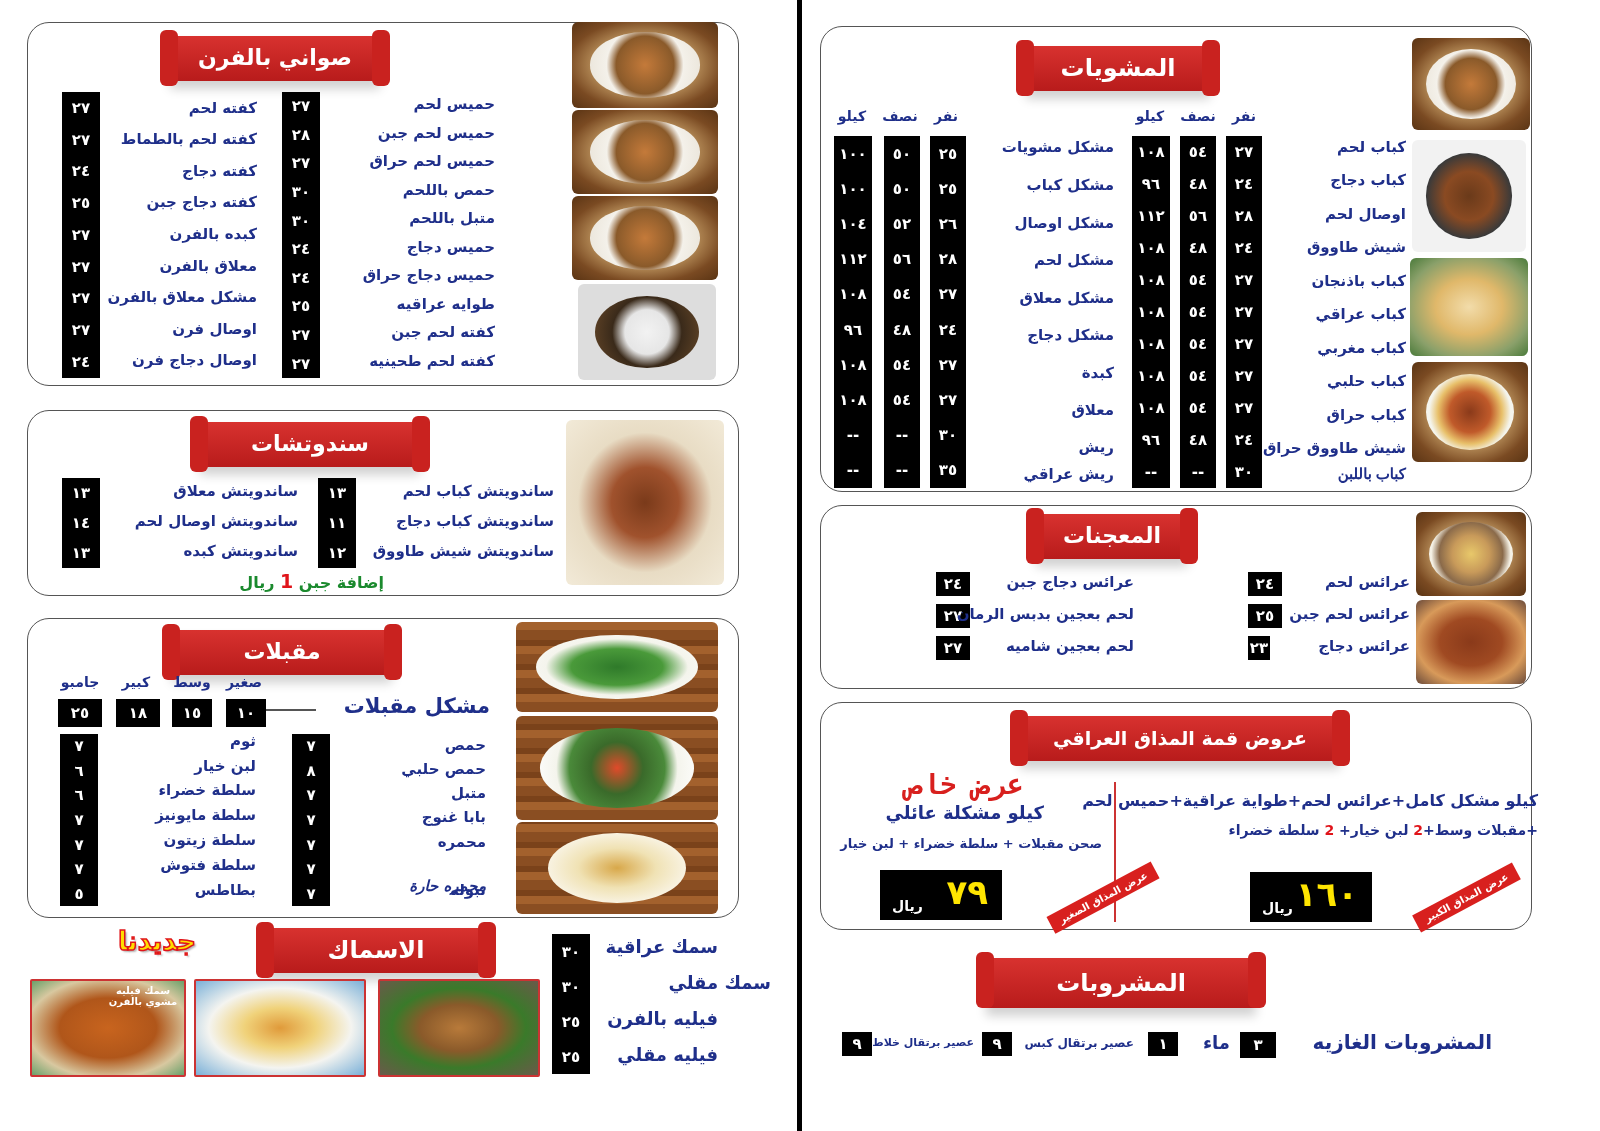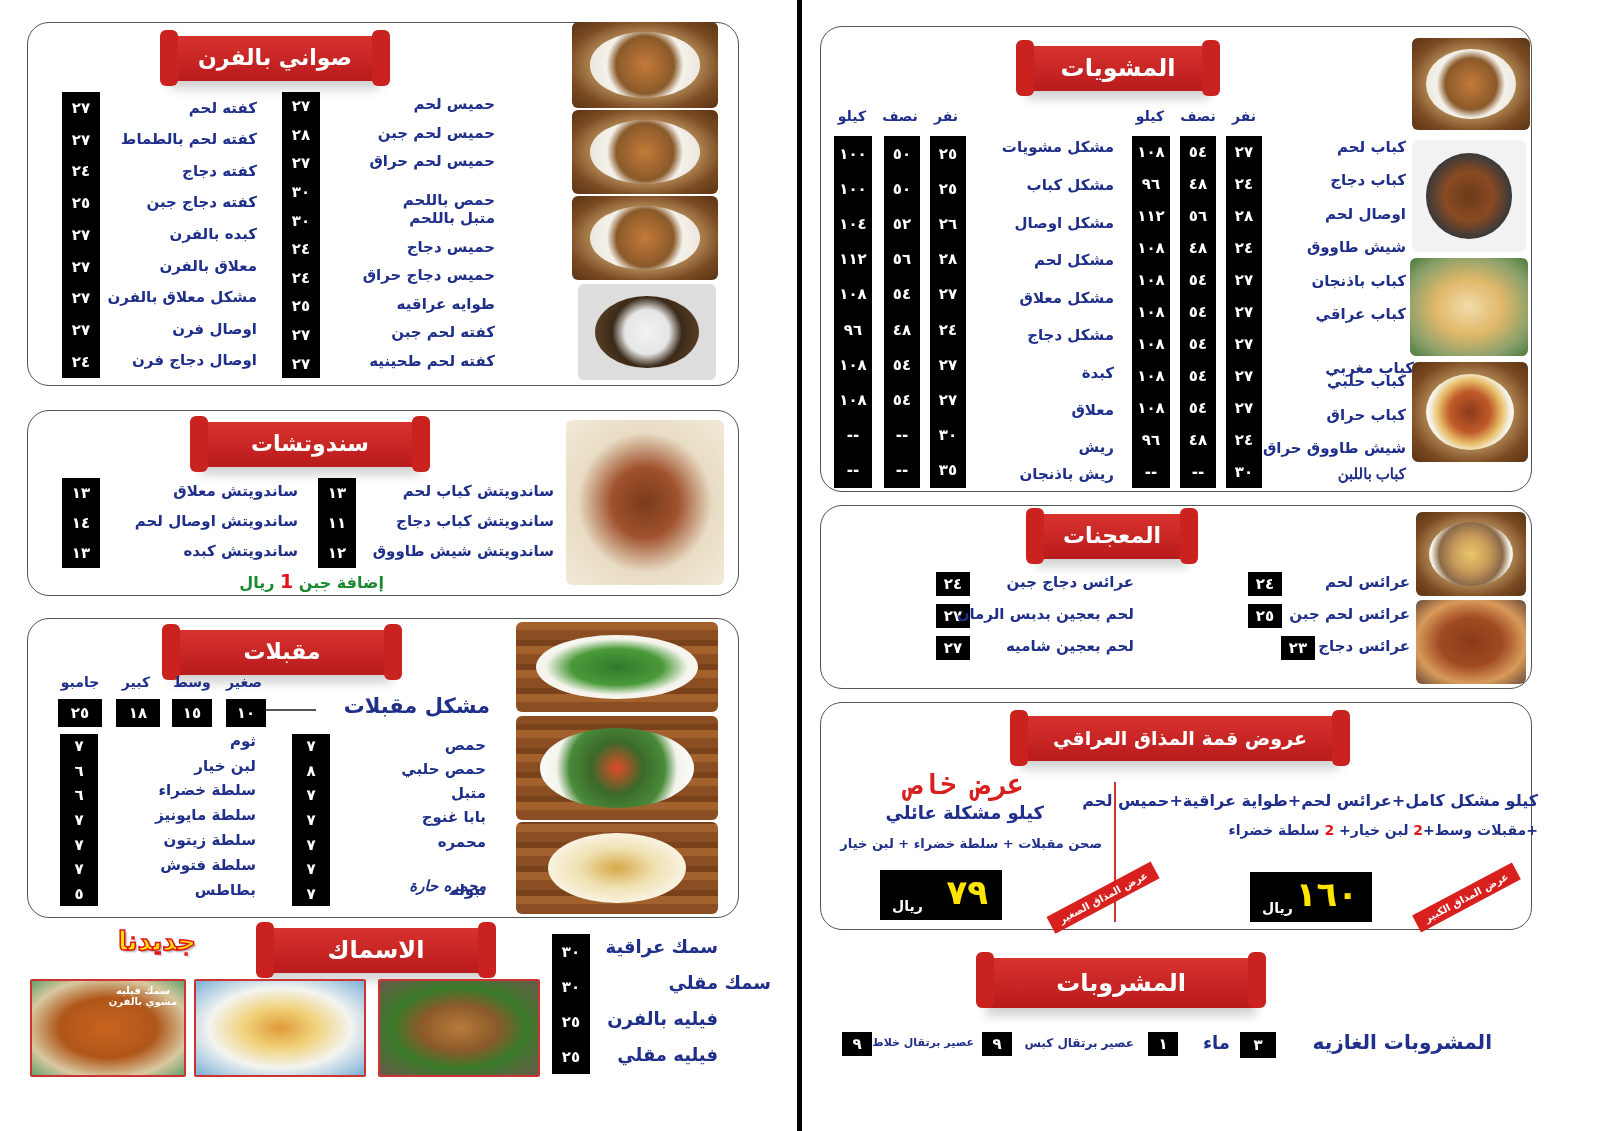--- a/index.html
+++ b/index.html
@@ -86,21 +86,21 @@
   <span>٣٠</span>
   <span>٢٤</span>
   <span>٢٤</span>
   <span>٢٥</span>
   <span>٢٧</span>
   <span>٢٧</span>
 </div>
 <div class="item" style="right:1105px; top:95px;">حميس لحم</div>
 <div class="item" style="right:1105px; top:124px;">حميس لحم جبن</div>
 <div class="item" style="right:1105px; top:152px;">حميس لحم حراق</div>
-<div class="item" style="right:1105px; top:191px;text-align:center;">حمص باللحم</div>
+<div class="item" style="right:1105px; top:181px;text-align:center;">حمص باللحم</div>
 <div class="item" style="right:1105px; top:209px;">متبل باللحم</div>
 <div class="item" style="right:1105px; top:238px;">حميس دجاج</div>
 <div class="item" style="right:1105px; top:266px;">حميس دجاج حراق</div>
 <div class="item" style="right:1105px; top:295px;">طوايه عراقيه</div>
 <div class="item" style="right:1105px; top:323px;">كفته لحم جبن</div>
 <div class="item" style="right:1105px; top:352px;">كفته لحم طحينيه</div>
 
 <div class="pricecol" style="left:62px; top:92px; width:38px; height:286px;">
   <span>٢٧</span>
   <span>٢٧</span>
@@ -282,21 +282,21 @@
   <span>١٠٨</span>
   <span>٩٦</span>
   <span>--</span>
 </div>
 <div class="item" style="right:194px; top:138px;">كباب لحم</div>
 <div class="item" style="right:194px; top:171px;">كباب دجاج</div>
 <div class="item" style="right:194px; top:205px;">اوصال لحم</div>
 <div class="item" style="right:194px; top:238px;">شيش طاووق</div>
 <div class="item" style="right:194px; top:272px;">كباب باذنجان</div>
 <div class="item" style="right:194px; top:305px;">كباب عراقي</div>
-<div class="item" style="right:186px; top:339px;margin-top:20px;">كباب مغربي</div>
+<div class="item" style="right:194px; top:339px;">كباب مغربي</div>
 <div class="item" style="right:194px; top:372px;">كباب حلبي</div>
 <div class="item" style="right:194px; top:406px;">كباب حراق</div>
 <div class="item" style="right:194px; top:439px;">شيش طاووق حراق</div>
 <div class="item" style="right:194px; top:465px;font-family:Liberation Serif, serif;">كباب باللبن</div>
 
 <div class="colhead" style="left:928px; top:108px; width:36px;">نفر</div>
 <div class="colhead" style="left:880px; top:108px; width:40px;">نصف</div>
 <div class="colhead" style="left:832px; top:108px; width:40px;">كيلو</div>
 
 <div class="pricecol" style="left:930px; top:136px; width:36px; height:352px;">
@@ -337,32 +337,32 @@
 </div>
 <div class="item" style="right:486px; top:138px;">مشكل مشويات</div>
 <div class="item" style="right:486px; top:176px;">مشكل كباب</div>
 <div class="item" style="right:486px; top:214px;">مشكل اوصال</div>
 <div class="item" style="right:486px; top:251px;">مشكل لحم</div>
 <div class="item" style="right:486px; top:289px;">مشكل معلاق</div>
 <div class="item" style="right:486px; top:326px;">مشكل دجاج</div>
 <div class="item" style="right:486px; top:364px;">كبدة</div>
 <div class="item" style="right:486px; top:401px;">معلاق</div>
 <div class="item" style="right:486px; top:438px;">ريش</div>
-<div class="item" style="right:486px; top:465px;">ريش باذنجان</div>
+<div class="item" style="right:486px; top:465px;">ريش عراقي</div>
 
 <div class="panel" style="left:820px; top:505px; width:712px; height:184px;"></div>
 <div class="ribbon" style="left:1036px; top:514px; width:152px; font-size:22px;">المعجنات</div>
 <div class="photo" style="left:1416px; top:512px; width:110px; height:84px;">
     <div class="plate" style="background:radial-gradient(circle,#e8c86a 0%,#c89a5a 35%,#8a6a4a 60%,#f4f0e4 75%,#fff 100%);"></div>
   </div>
 <div class="photo" style="left:1416px; top:600px; width:110px; height:84px; background:radial-gradient(ellipse,#8a3a1a 0%,#a04a22 40%,#d89a5a 70%,#6a4a3a 100%);"></div>
 
 <div class="pricebox" style="left:1248px; top:572px; width:34px; height:24px; line-height:24px;">٢٤</div>
 <div class="pricebox" style="left:1248px; top:604px; width:34px; height:24px; line-height:24px;">٢٥</div>
-<div class="pricebox" style="left:1281px; top:636px; width:34px; height:24px; line-height:24px;">٢٣</div>
+<div class="pricebox" style="left:1248px; top:636px; width:22px; height:24px; line-height:24px;">٢٣</div>
 <div class="item" style="right:190px; top:573px;">عرائس لحم</div>
 <div class="item" style="right:190px; top:605px;">عرائس لحم جبن</div>
 <div class="item" style="right:190px; top:637px;">عرائس دجاج</div>
 
 <div class="pricebox" style="left:936px; top:572px; width:34px; height:24px; line-height:24px;">٢٤</div>
 <div class="pricebox" style="left:936px; top:604px; width:34px; height:24px; line-height:24px;">٢٧</div>
 <div class="pricebox" style="left:936px; top:636px; width:34px; height:24px; line-height:24px;">٢٧</div>
 <div class="item" style="right:466px; top:573px;">عرائس دجاج جبن</div>
 <div class="item" style="right:466px; top:605px;">لحم بعجين بدبس الرمان</div>
 <div class="item" style="right:466px; top:637px;">لحم بعجين شاميه</div>

